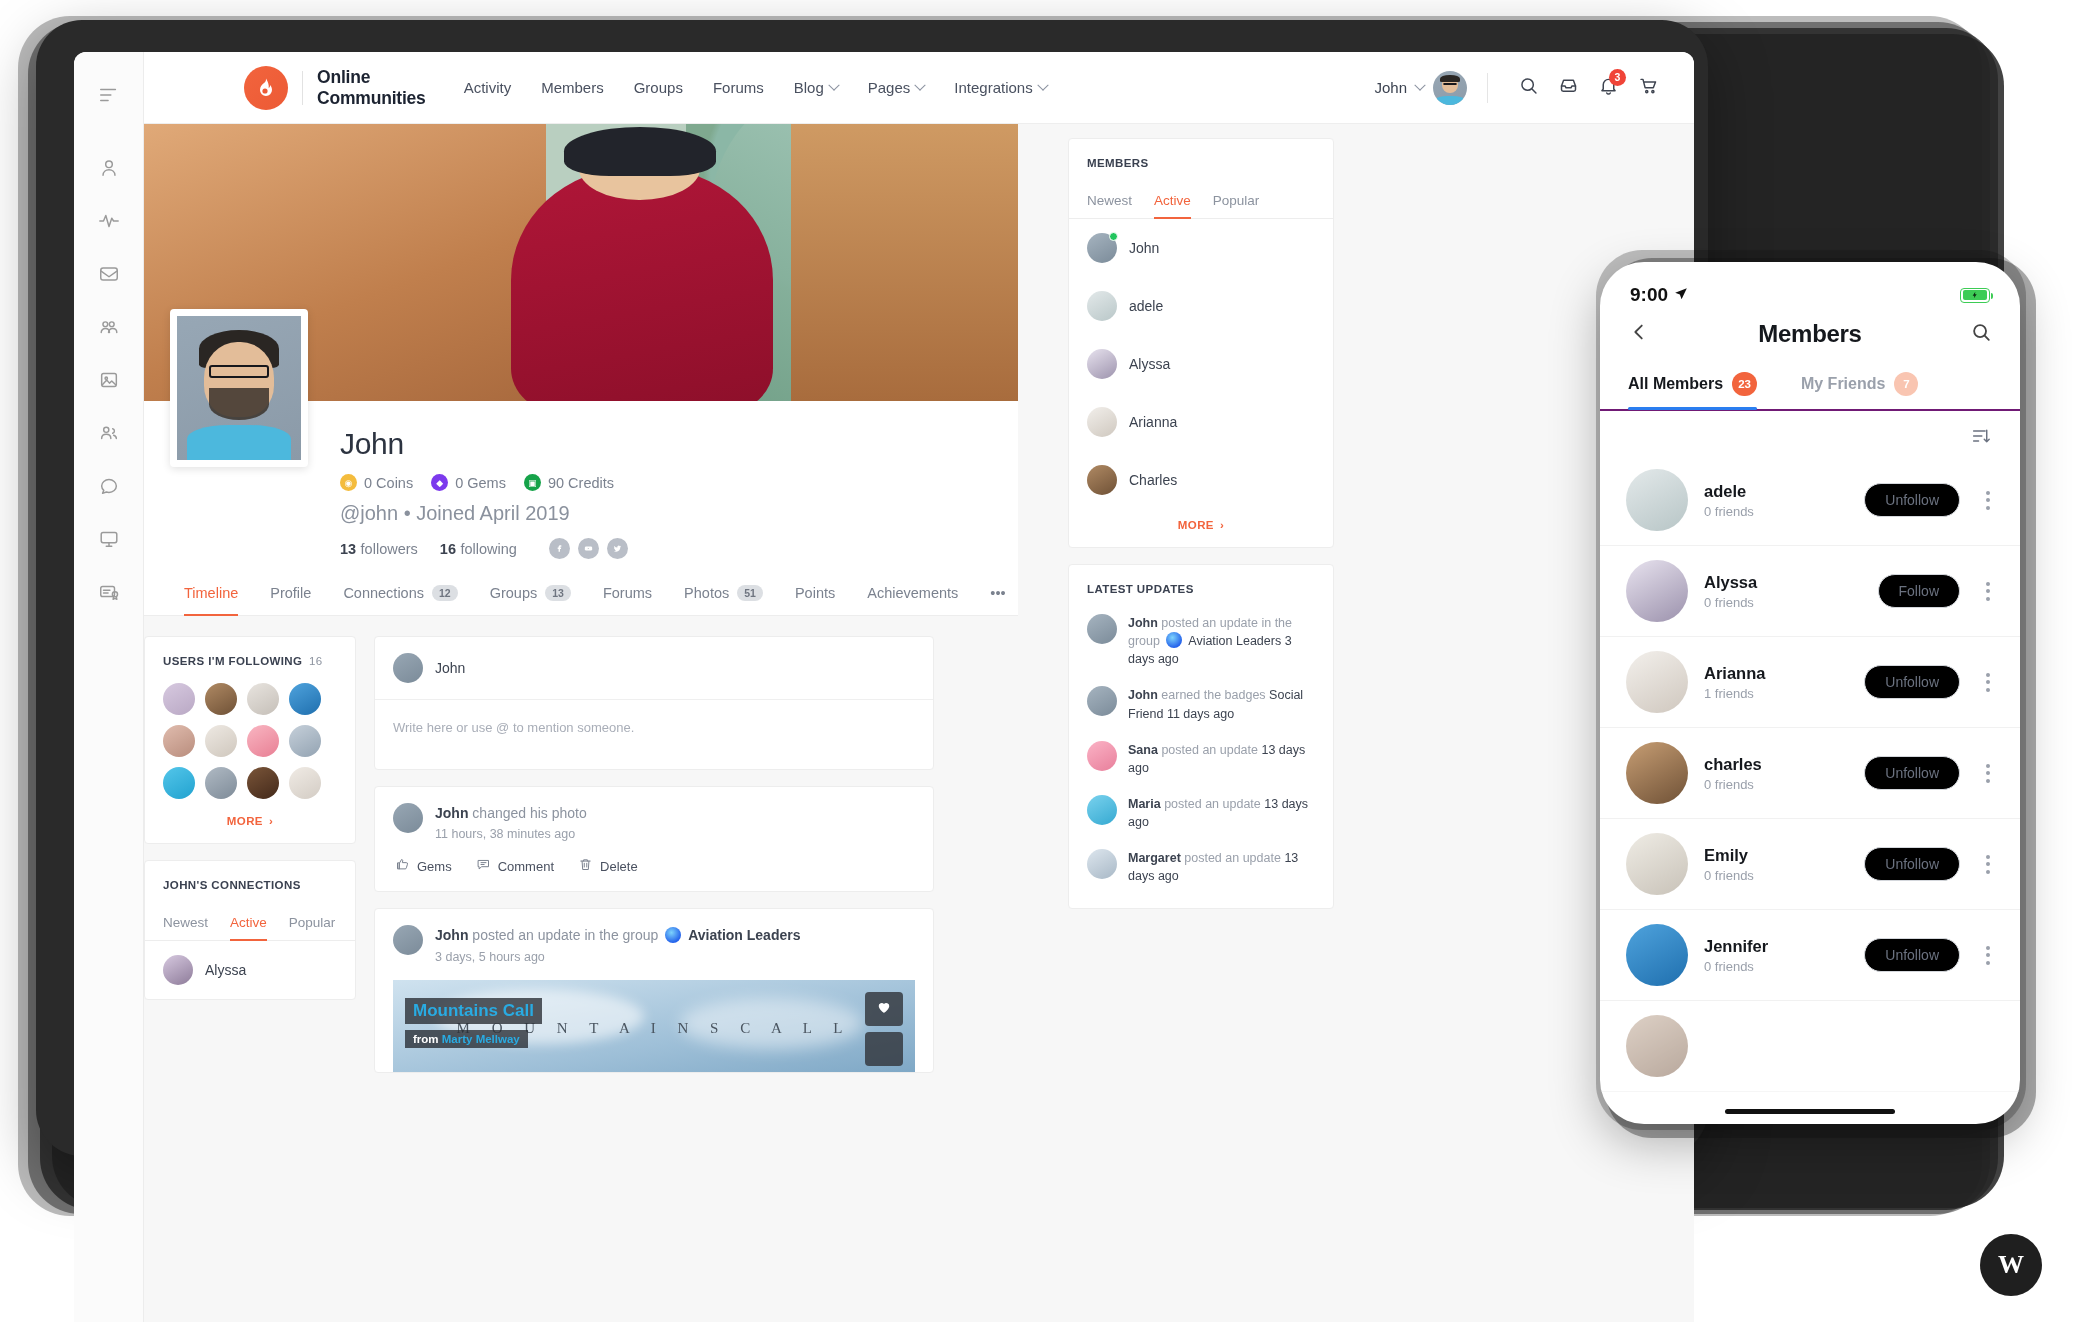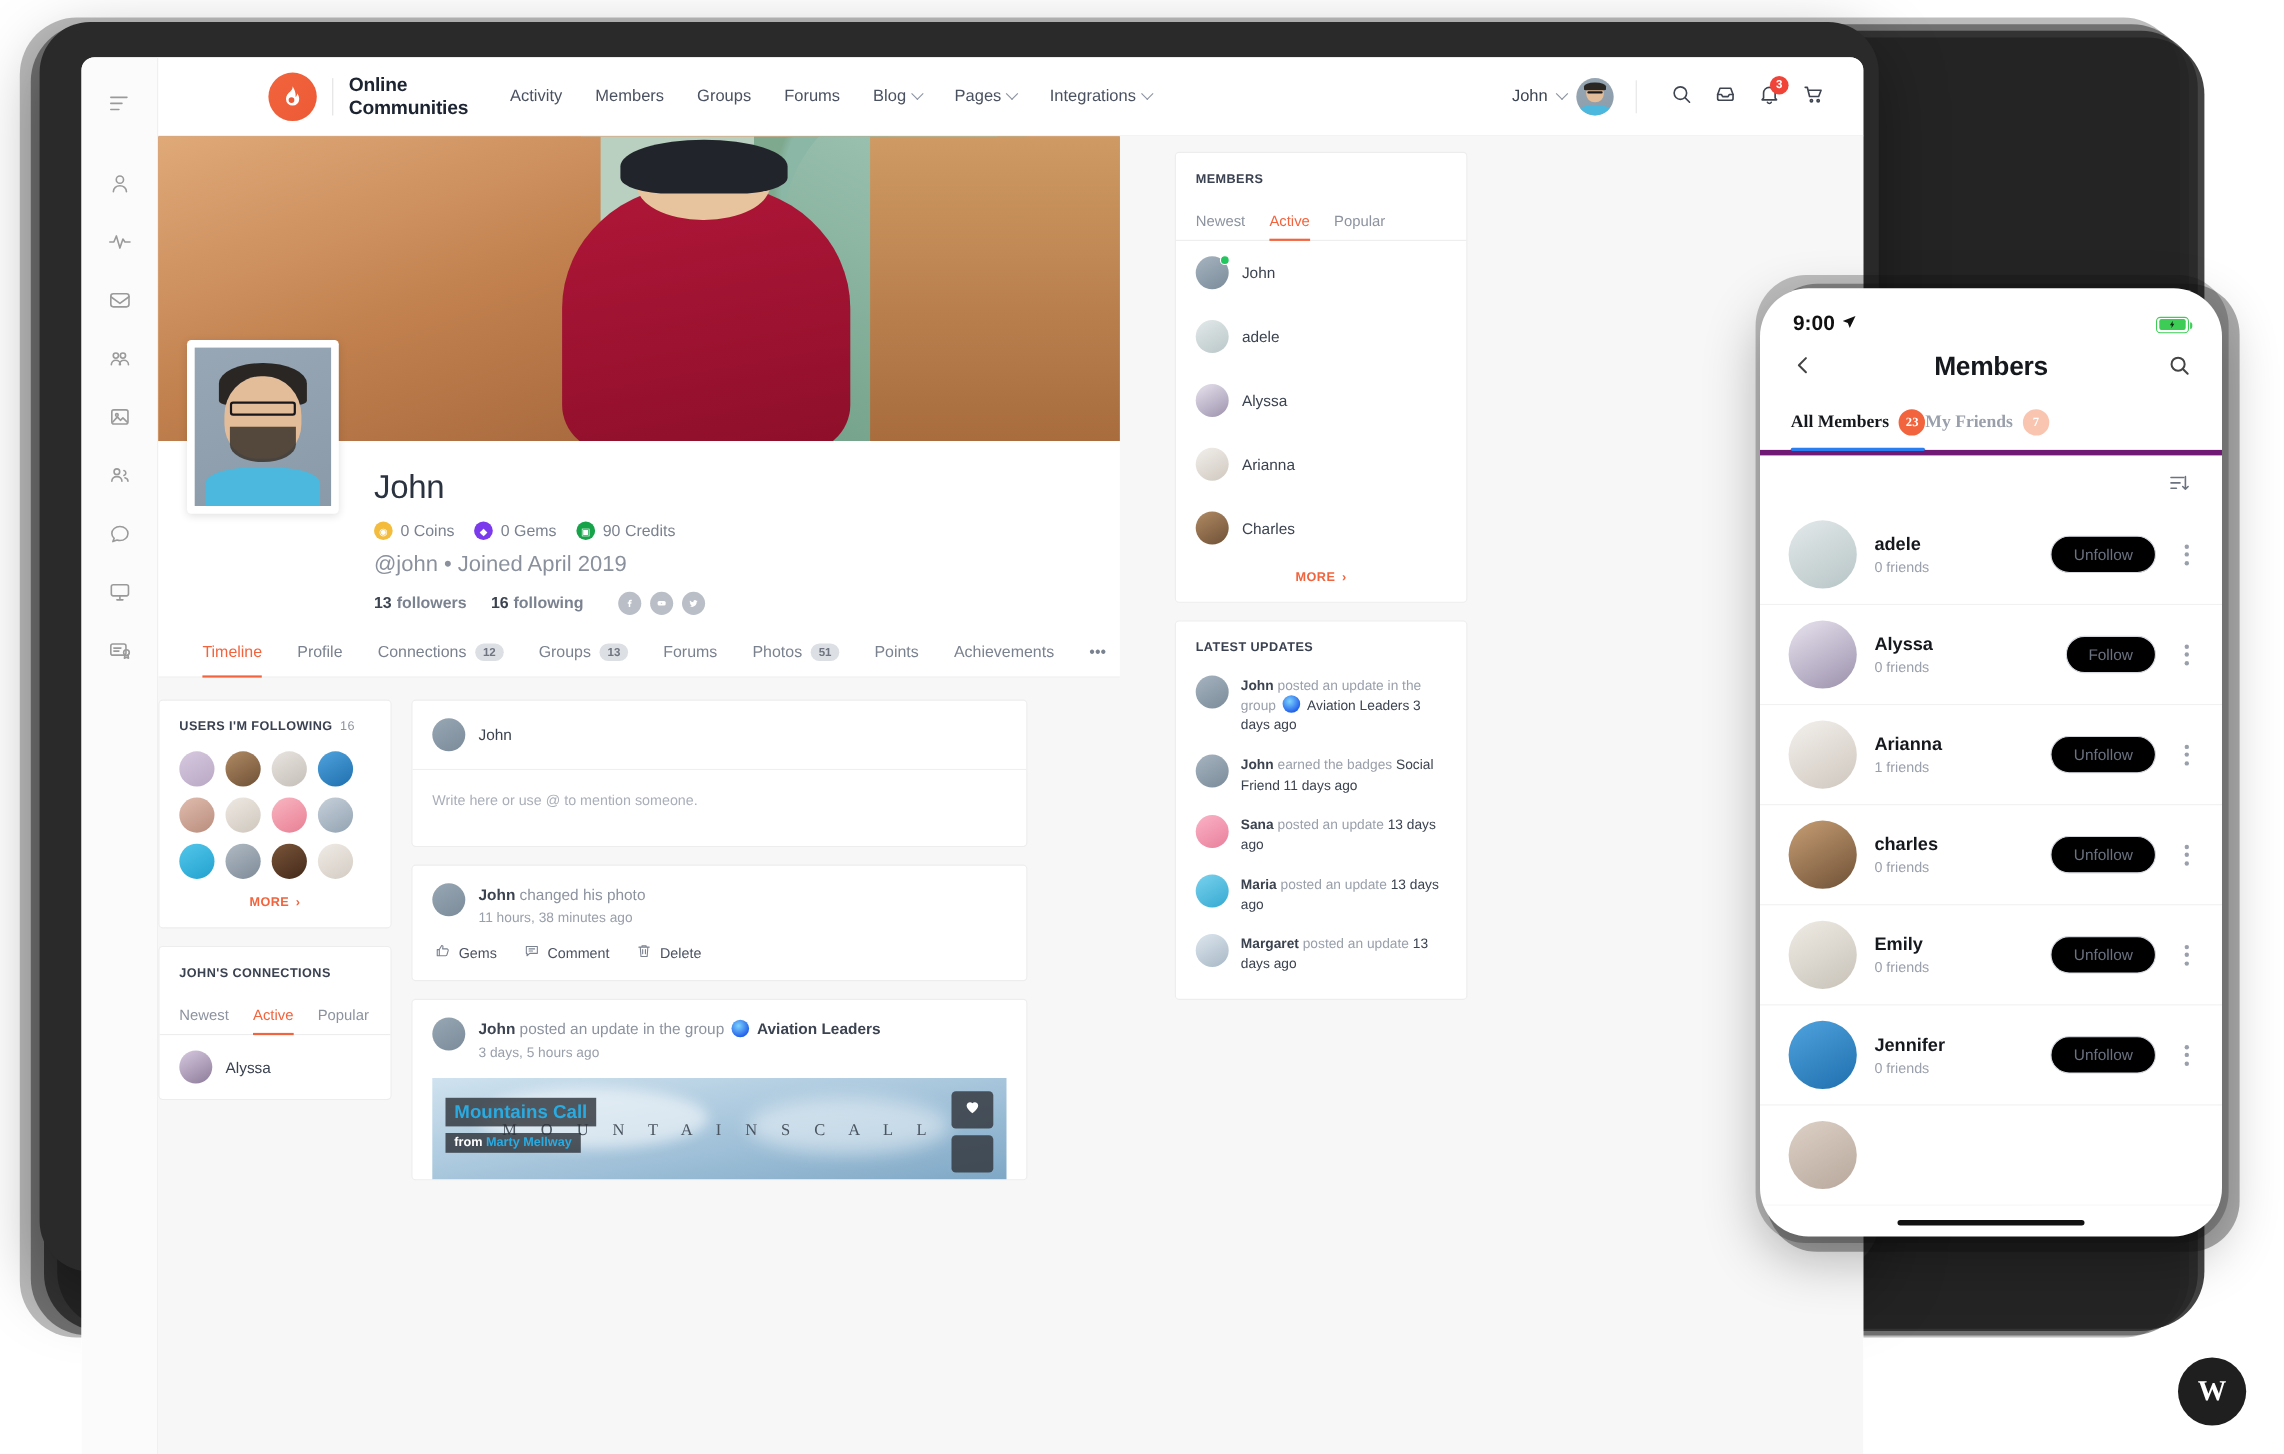--- a/index.html
+++ b/index.html
@@ -127,21 +127,21 @@
   .pname { font-size:30px; font-weight:400; color:#2c3340; letter-spacing:-.3px; }
   .pstats { display:flex; align-items:center; gap:18px; margin-top:13px; }
   .pstat { display:flex; align-items:center; gap:7px; font-size:14.5px; color:#7b828f; }
   .pcoin { width:17px; height:17px; border-radius:50%; display:flex; align-items:center; justify-content:center; font-size:9px; color:#fff; }
   .pcoin.coins { background:#f4bc3d; }
   .pcoin.gems { background:#7c3aed; }
   .pcoin.credits { background:#16a34a; }
   .pmeta { margin-top:11px; font-size:20px; color:#8a919d; }
   .pfollow { display:flex; align-items:center; gap:22px; margin-top:13px; }
   .pfollow .num { font-size:14.5px; color:#3c4350; font-weight:700; }
-  .pfollow .lbl { font-size:14.5px; color:#7b828f; font-weight:700; }
+  .pfollow .lbl { font-size:14.5px; color:#7b828f; font-weight:400; }
   .socials { display:flex; gap:8px; margin-left:10px; }
   .soc { width:21px; height:21px; border-radius:50%; background:#b9bec7; display:flex; align-items:center; justify-content:center; }
   .soc svg { width:11px; height:11px; fill:#fff; }
 
   .ptabs { display:flex; align-items:flex-end; gap:0; padding:0 0 0 24px; margin-top:26px; border-bottom:1px solid #ededed; }
   .ptab { padding:0 16px 14px 16px; font-size:14.5px; color:#7b828f; position:relative; display:flex; align-items:center; gap:8px; cursor:pointer; white-space:nowrap;}
   .ptab.active { color:#f2643d; }
   .ptab.active:after { content:""; position:absolute; left:16px; right:16px; bottom:-1px; height:2.5px; background:#f2643d; }
   .pcount { background:#dcdfe3; color:#6f7580; font-size:10.5px; border-radius:9px; padding:2px 7px; font-weight:700;}
 
@@ -220,21 +220,21 @@
   .batt { width:30px; height:15px; border:1.6px solid #3dcc55; border-radius:4px; position:relative; display:flex; align-items:center; justify-content:center;}
   .batt:after { content:""; position:absolute; right:-4px; top:4px; width:2.5px; height:6px; background:#3dcc55; border-radius:0 2px 2px 0;}
   .batt i { position:absolute; inset:1.6px; background:#3dcc55; border-radius:2px; }
   .batt svg { position:relative; width:8px; height:10px; fill:#0c2b12; z-index:2;}
 
   .ph-nav { display:flex; align-items:center; padding:10px 28px 4px 28px; }
   .ph-back svg { width:22px; height:22px; stroke:#444; fill:none; stroke-width:2; stroke-linecap:round; stroke-linejoin:round;}
   .ph-title { flex:1; text-align:center; font-size:24px; font-weight:700; color:#15181d; letter-spacing:-.3px;}
   .ph-search svg { width:22px; height:22px; stroke:#444; fill:none; stroke-width:2; stroke-linecap:round;}
 
-  .ph-tabs { display:flex; padding:20px 28px 0 28px; border-bottom:5px solid #701a75;font-family:Liberation Serif, serif; }
+  .ph-tabs { display:flex; gap:44px; padding:20px 28px 0 28px; border-bottom:2px solid #701a75; }
   .ph-tab { display:flex; align-items:center; gap:9px; padding-bottom:13px; position:relative; cursor:pointer;}
   .ph-tab .t { font-size:16px; font-weight:700; color:#9aa0ab; }
   .ph-tab.active .t { color:#15181d; }
   .ph-tab .b { min-width:24px; height:24px; border-radius:12px; font-size:11.5px; font-weight:700; color:#fff; display:flex; align-items:center; justify-content:center; padding:0 6px;}
   .ph-tab.active .b { background:#f2643d; }
   .ph-tab:not(.active) .b { background:#f9c5b1; }
   .ph-tab.active:after { content:""; position:absolute; left:0; right:0; bottom:-1px; height:3.5px; background:#2a7ef0; border-radius:2px;}
 
   .ph-sort { display:flex; justify-content:flex-end; padding:16px 28px 6px 28px; }
   .ph-sort svg { width:22px; height:18px; stroke:#6b7280; fill:none; stroke-width:1.8; stroke-linecap:round;}

